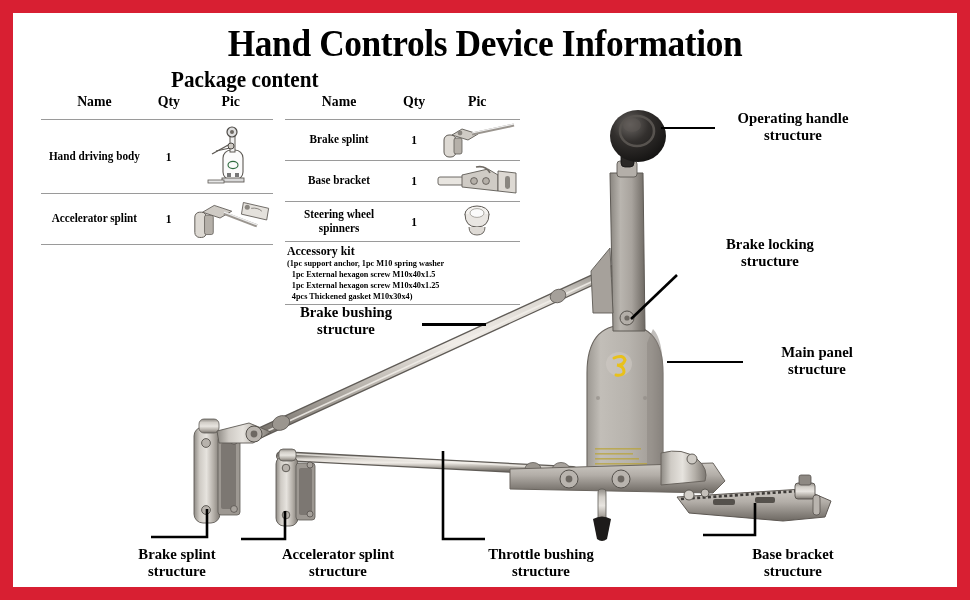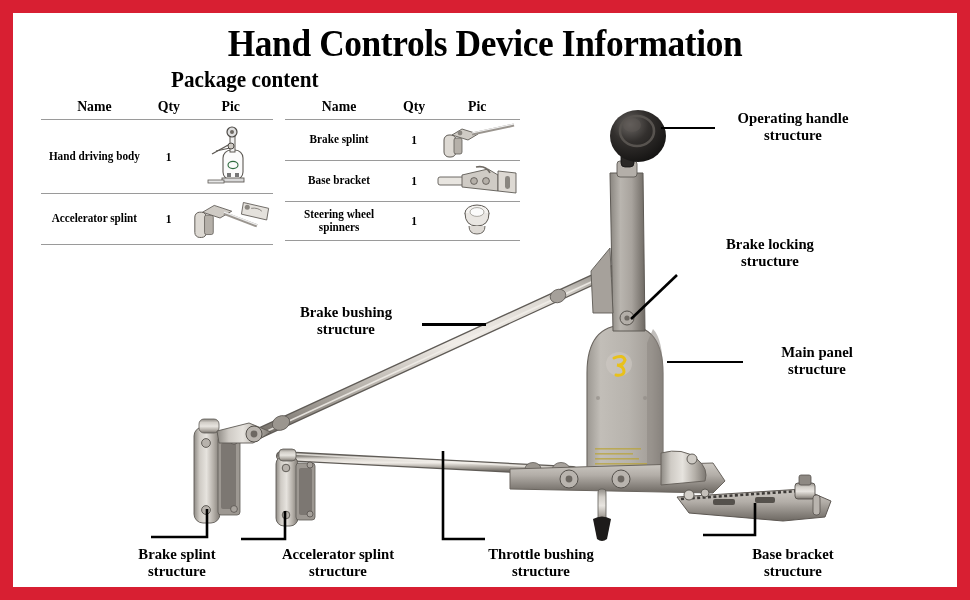--- a/index.html
+++ b/index.html
@@ -37,21 +37,21 @@
     font-size: 23px; font-weight: bold; color: #000;
     transform: scaleX(0.92); transform-origin: left top;
     white-space: nowrap;
   }
 
   
   .pkg-table { position: absolute; font-size: 11px; color: #000; }
   #table-left  { left: 28px;  top: 80px;  width: 232px; }
   #table-right { left: 272px; top: 80px;  width: 235px; }
 
-  .thead { display: flex; align-items: center; height: 26px; }
+  .thead { display: flex; align-items: flex-start; height: 26px; }
   .thead .th {
     font-size: 14.5px; font-weight: bold; text-align: center;
     transform: scaleX(0.95); transform-origin: center;
   }
   .col-name { width: 46%; }
   .col-qty  { width: 18%; }
   .col-pic  { width: 36%; }
 
   .trow {
     display: flex; align-items: center;
@@ -352,20 +352,27 @@
         <div class="cell-pic">
           <svg width="42" height="38" viewBox="0 0 42 38">
             <ellipse cx="20" cy="11" rx="12" ry="8" fill="#f4f2ef" stroke="#5e5a55" stroke-width="1"></ellipse>
             <path d="M8 11 q0 13 12 13 q12 0 12 -13" fill="#e9e6e2" stroke="#5e5a55" stroke-width="1"></path>
             <path d="M12 24 q0 8 8 8 q8 0 8 -8" fill="#dedad5" stroke="#5e5a55" stroke-width="0.9"></path>
             <ellipse cx="20" cy="10" rx="7" ry="4.4" fill="#fbfbfb" stroke="#8a8680" stroke-width="0.7"></ellipse>
           </svg>
         </div>
       </div>
 
+      <div class="acc-block">
+        <div class="acc-title">Accessory kit</div>
+        <div class="acc-line">(1pc support anchor, 1pc M10 spring washer</div>
+        <div class="acc-line indent">1pc External hexagon screw M10x40x1.5</div>
+        <div class="acc-line indent">1pc External hexagon screw M10x40x1.25</div>
+        <div class="acc-line indent">4pcs Thickened gasket M10x30x4)</div>
+      </div>
     </div>
 
     <div class="lead" style="left:648px; top:114px; width:54px; height:2.4px;"></div>
     <div class="callout" style="left:690px; top:96px; width:180px;">
       <span>Operating handle</span><br>
       <span>structure</span>
     </div>
 
     <svg class="lead" style="left:616px; top:258px; width:56px; height:50px; background:none;" viewBox="0 0 56 50">
       <line x1="2" y1="48" x2="48" y2="4" stroke="#000" stroke-width="2.6"></line>

